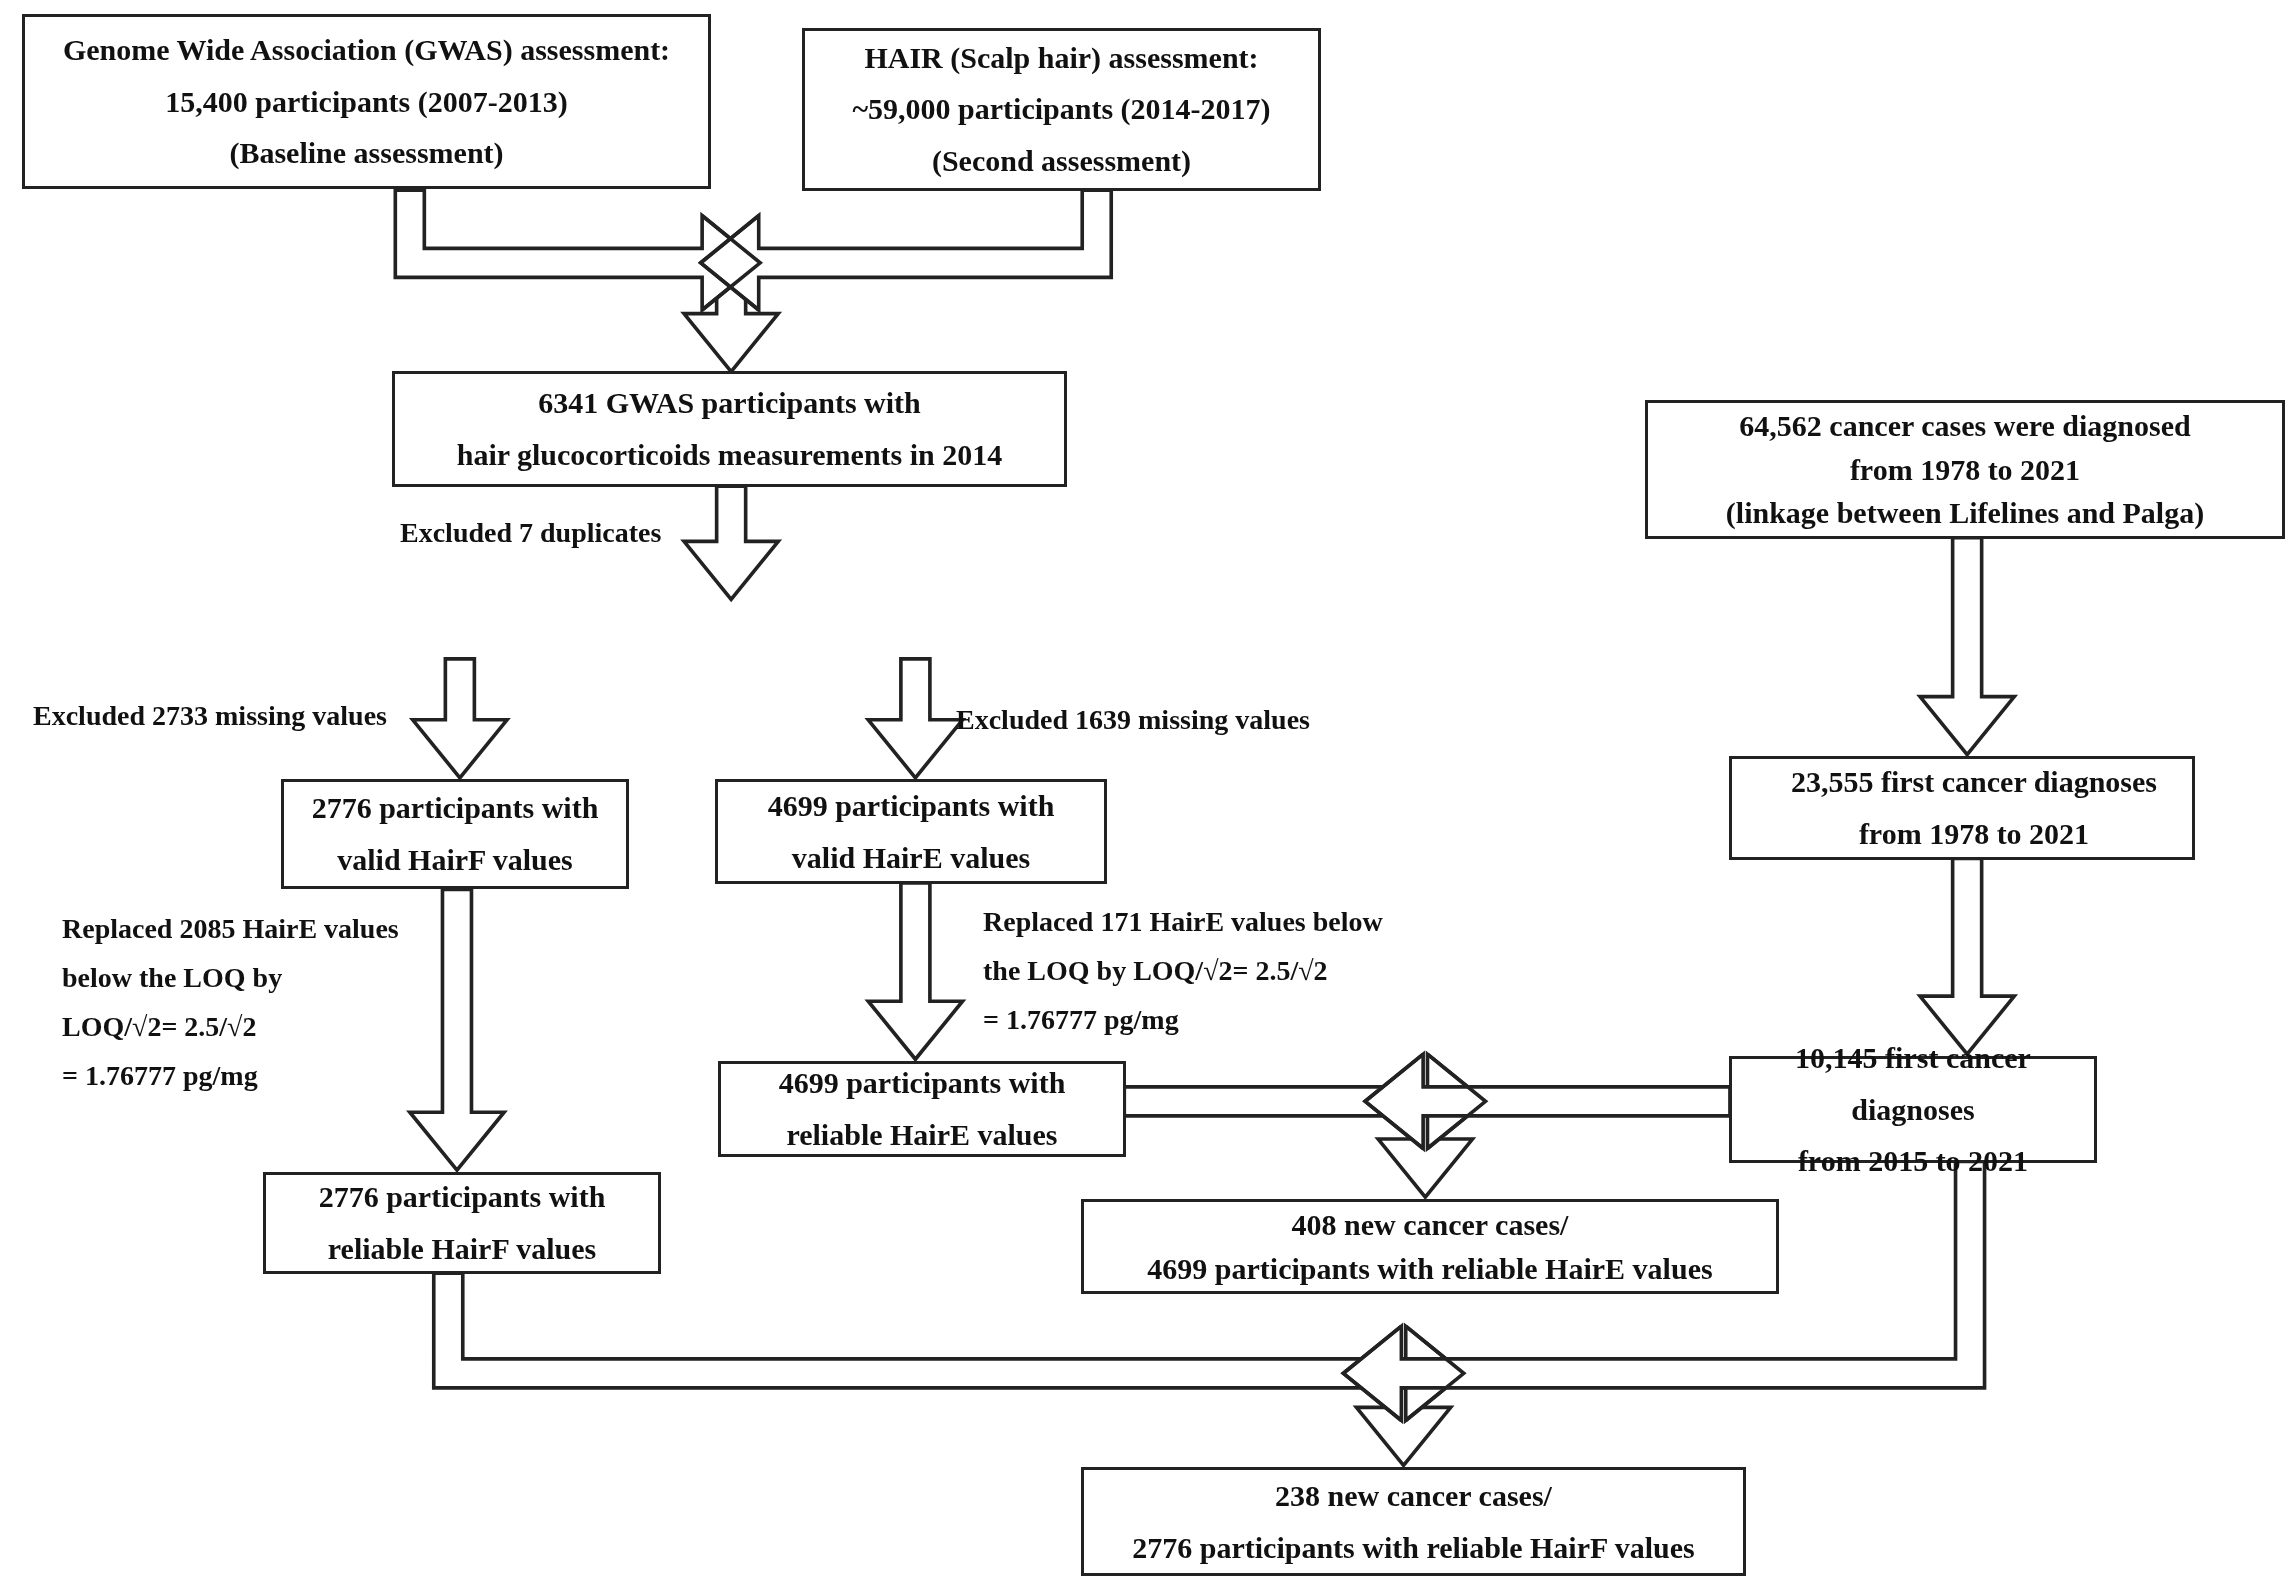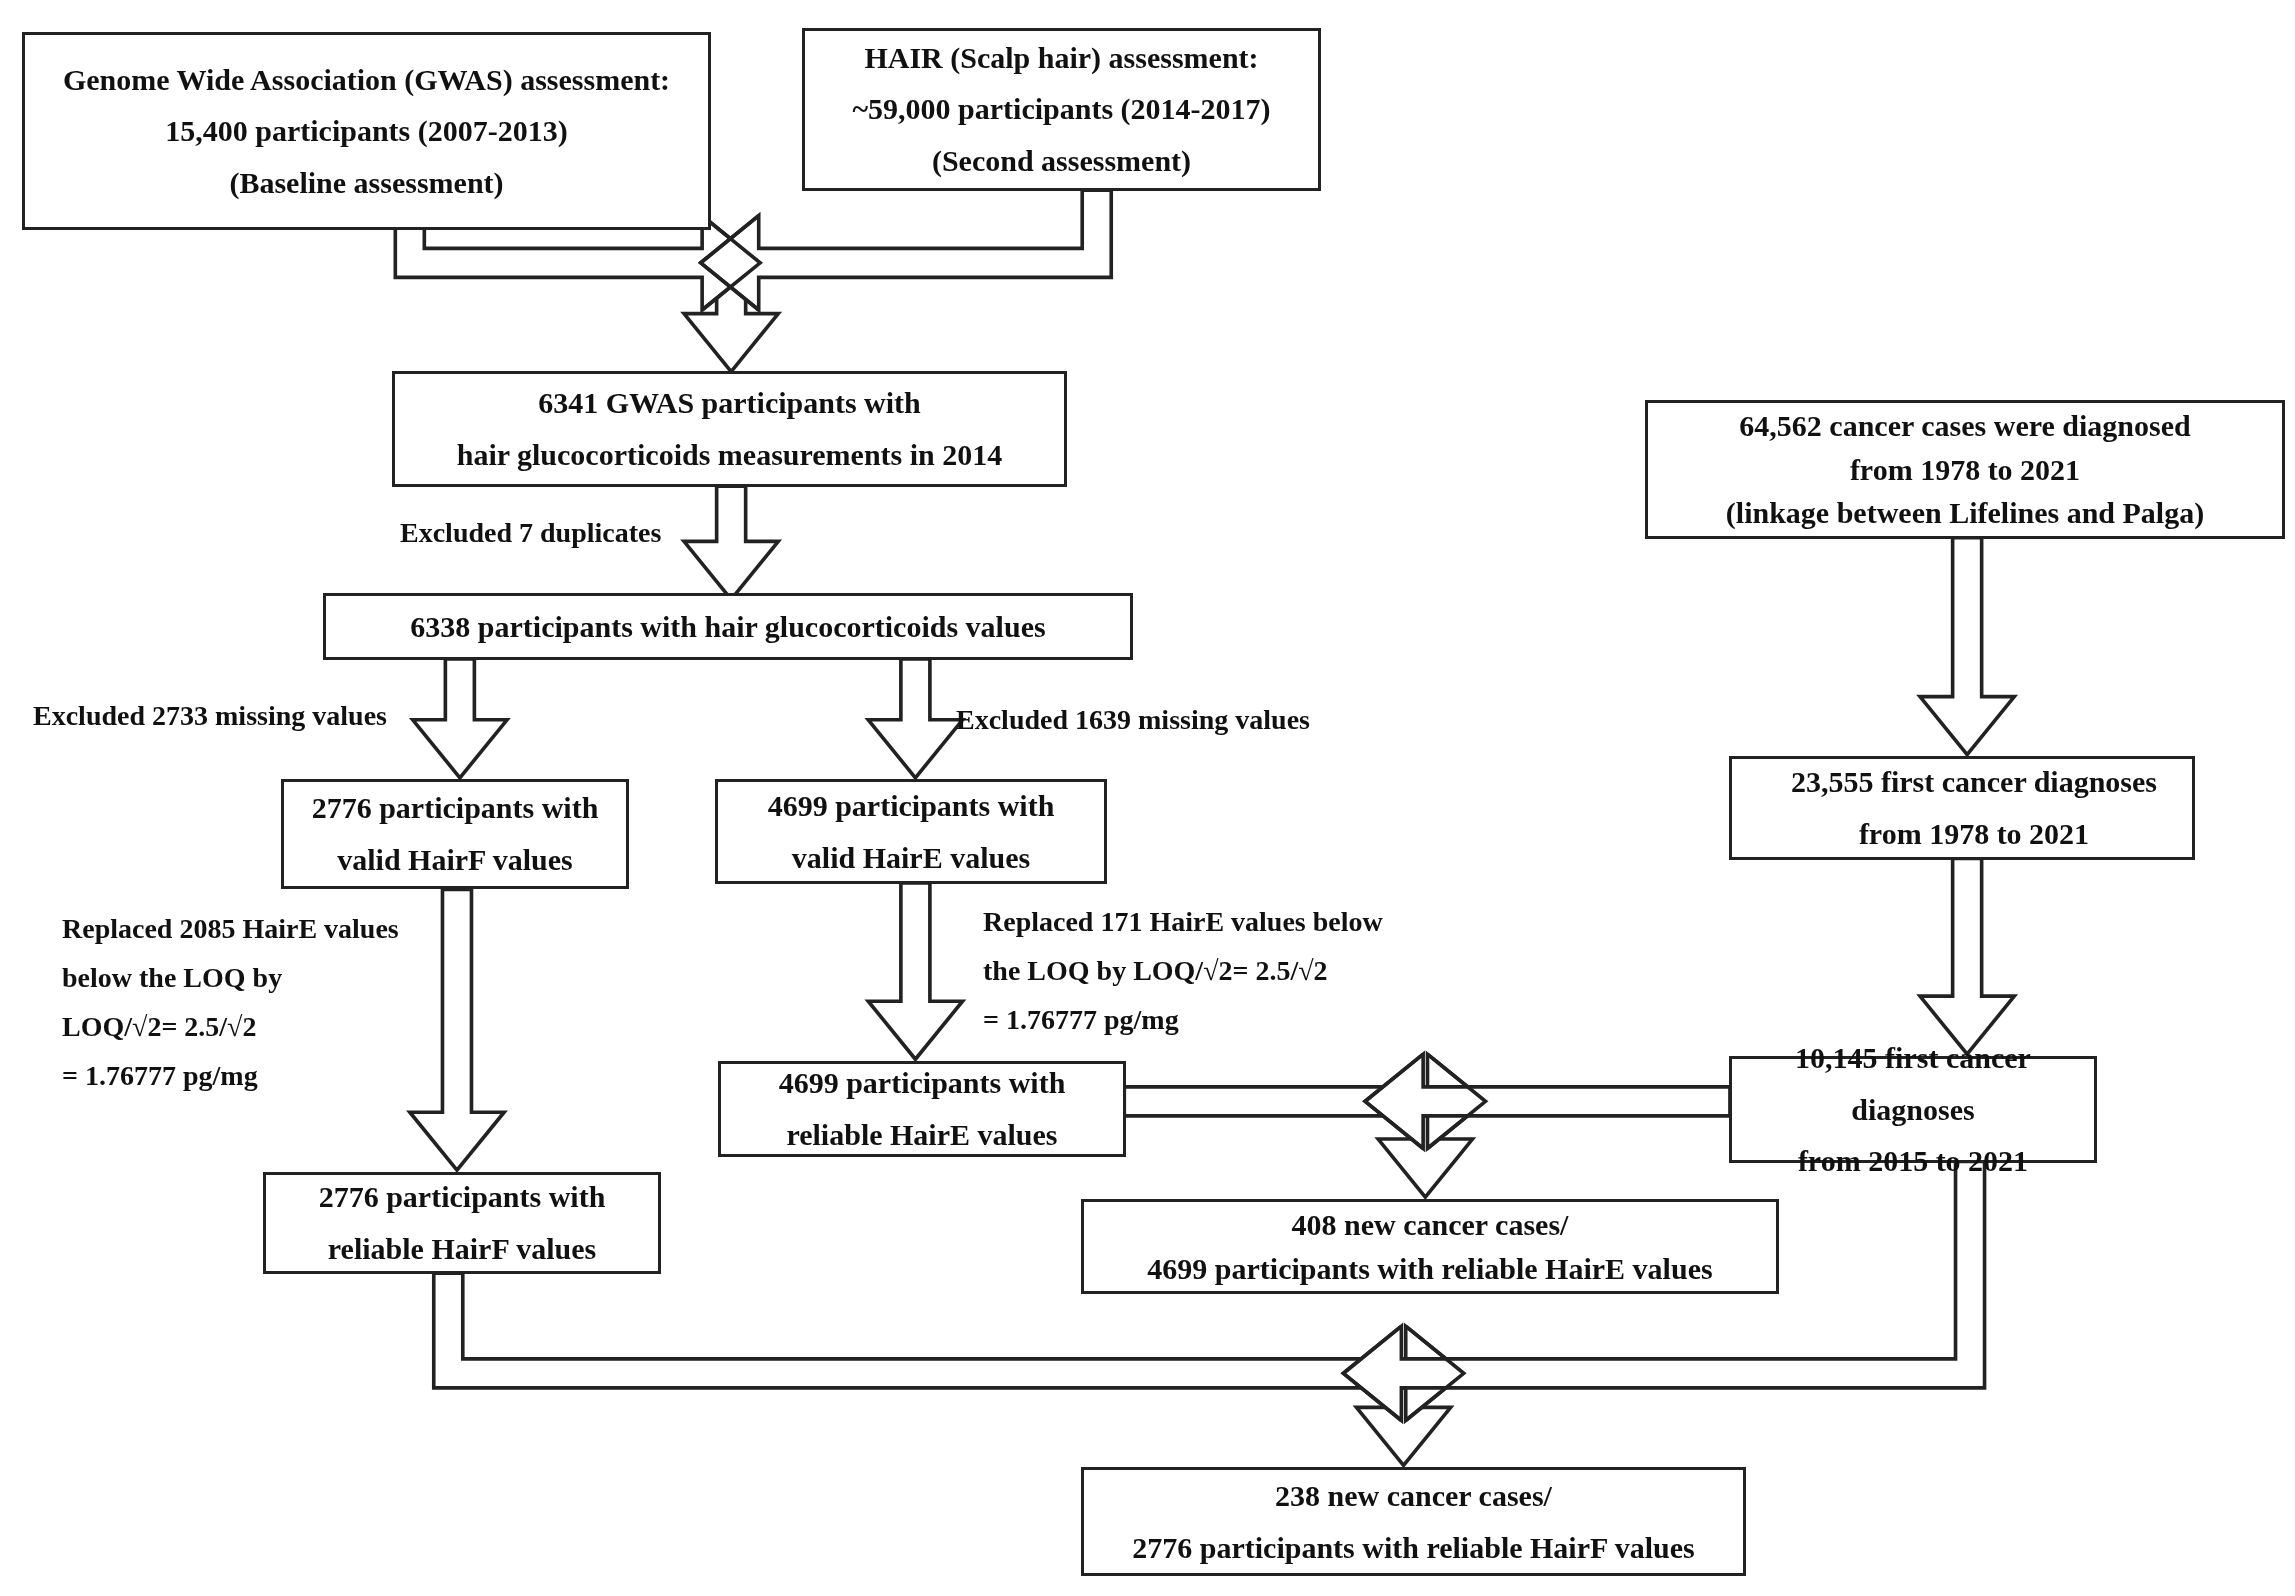--- a/index.html
+++ b/index.html
@@ -73,34 +73,33 @@
       <polygon points="598,1755 598,1913 1938,1913 1938,1958 2018,1893 1938,1828 1938,1873 638,1873 638,1755" fill="#ffffff" stroke="#222222" stroke-width="5"></polygon>
       <polygon points="2736,1601 2736,1913 1932,1913 1932,1958 1852,1893 1932,1828 1932,1873 2696,1873 2696,1601" fill="#ffffff" stroke="#222222" stroke-width="5"></polygon>
       <polyline points="968,297 1048,362 968,427" fill="none" stroke="#222222" stroke-width="5"></polyline>
       <polyline points="1046,297 966,362 1046,427" fill="none" stroke="#222222" stroke-width="5"></polyline>
       <polyline points="1968,1453 2048,1518 1968,1583" fill="none" stroke="#222222" stroke-width="5"></polyline>
       <polyline points="1962,1453 1882,1518 1962,1583" fill="none" stroke="#222222" stroke-width="5"></polyline>
       <polyline points="1938,1828 2018,1893 1938,1958" fill="none" stroke="#222222" stroke-width="5"></polyline>
       <polyline points="1932,1828 1852,1893 1932,1958" fill="none" stroke="#222222" stroke-width="5"></polyline>
     </svg>
 
-  <div class="fbox" style="left:22px; top:32px; width:689px; height:198px;">Genome Wide Association (GWAS) assessment:
+  <div class="fbox" style="left:22px; top:14px; width:689px; height:175px;">Genome Wide Association (GWAS) assessment:
 15,400 participants (2007-2013)
 (Baseline assessment)</div>
 
   <div class="fbox" style="left:802px; top:27.6px; width:519px; height:163px;">HAIR (Scalp hair) assessment:
 ~59,000 participants (2014-2017)
 (Second assessment)</div>
 
   <div class="fbox" style="left:392px; top:371px; width:675px; height:116px;">6341 GWAS participants with
 hair glucocorticoids measurements in 2014</div>
 
   <div class="flabel" style="left:400px; top:508px;">Excluded 7 duplicates</div>
 
-  <div class="fbox" style="left:323px; top:593px; width:810px; height:67px;">6338 participants with hair glucocorticoids values</div>
 
   <div class="flabel" style="left:33px; top:691px;">Excluded 2733 missing values</div>
 
   <div class="flabel" style="left:956px; top:695px;">Excluded 1639 missing values</div>
 
   <div class="fbox" style="left:281px; top:779px; width:348px; height:110px;">2776 participants with
 valid HairF values</div>
 
   <div class="fbox" style="left:715px; top:779px; width:392px; height:105px;">4699 participants with
 valid HairE values</div>

